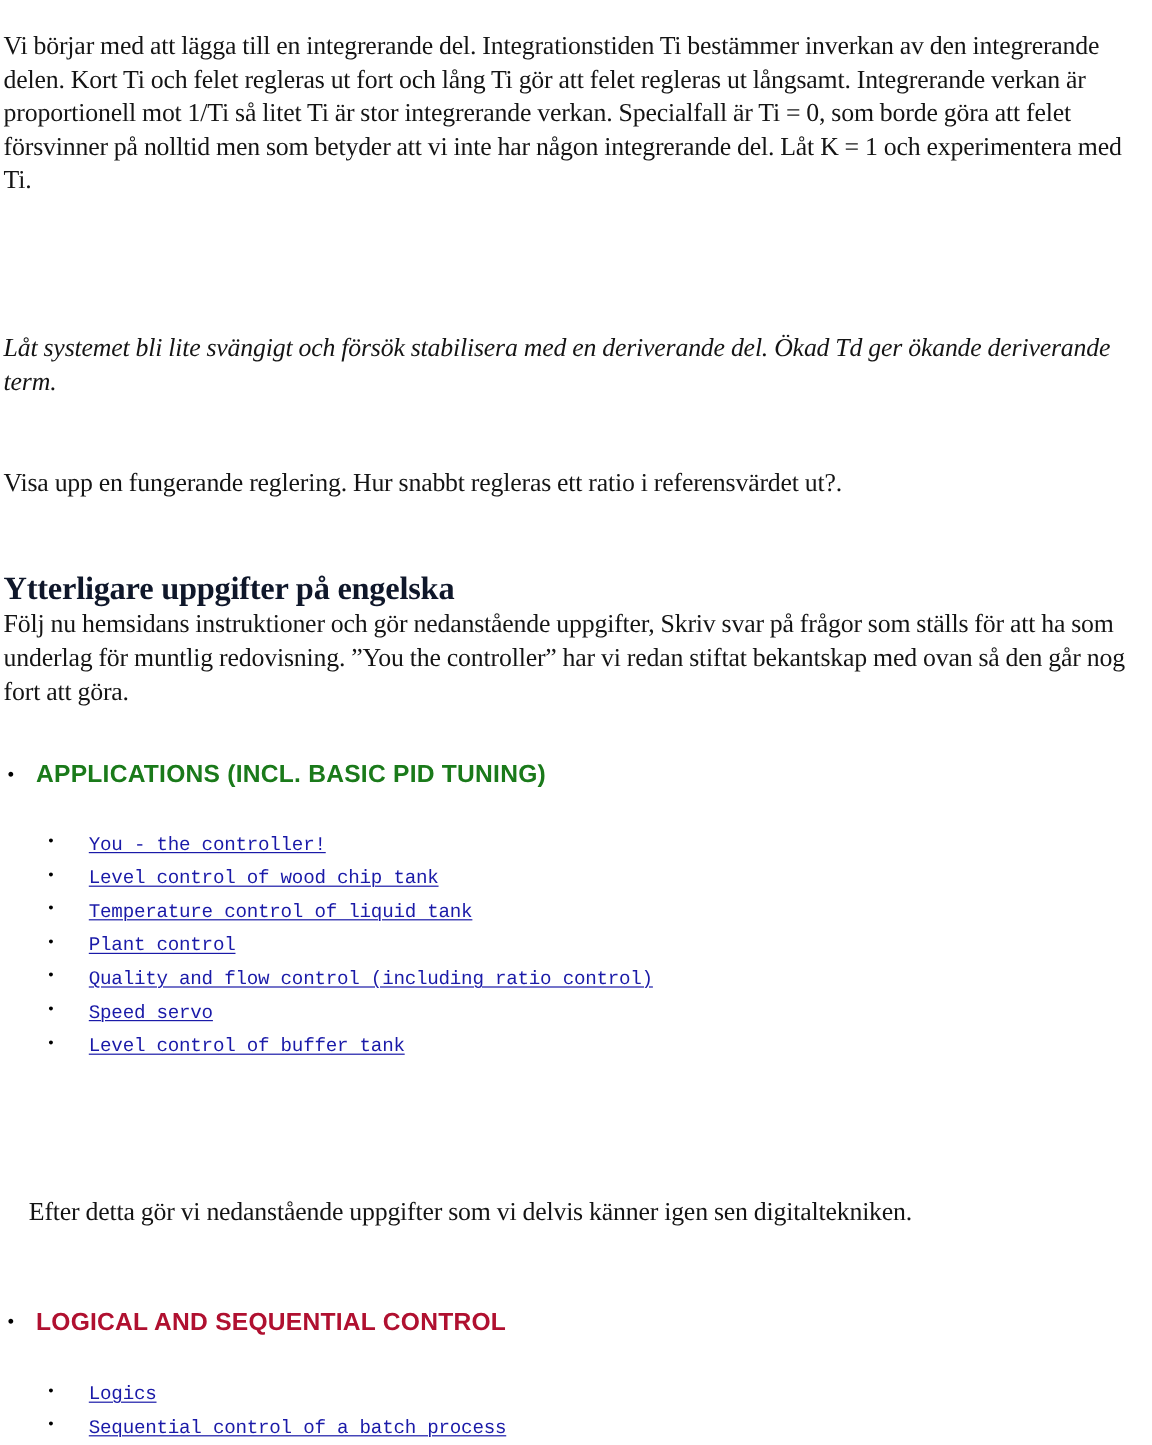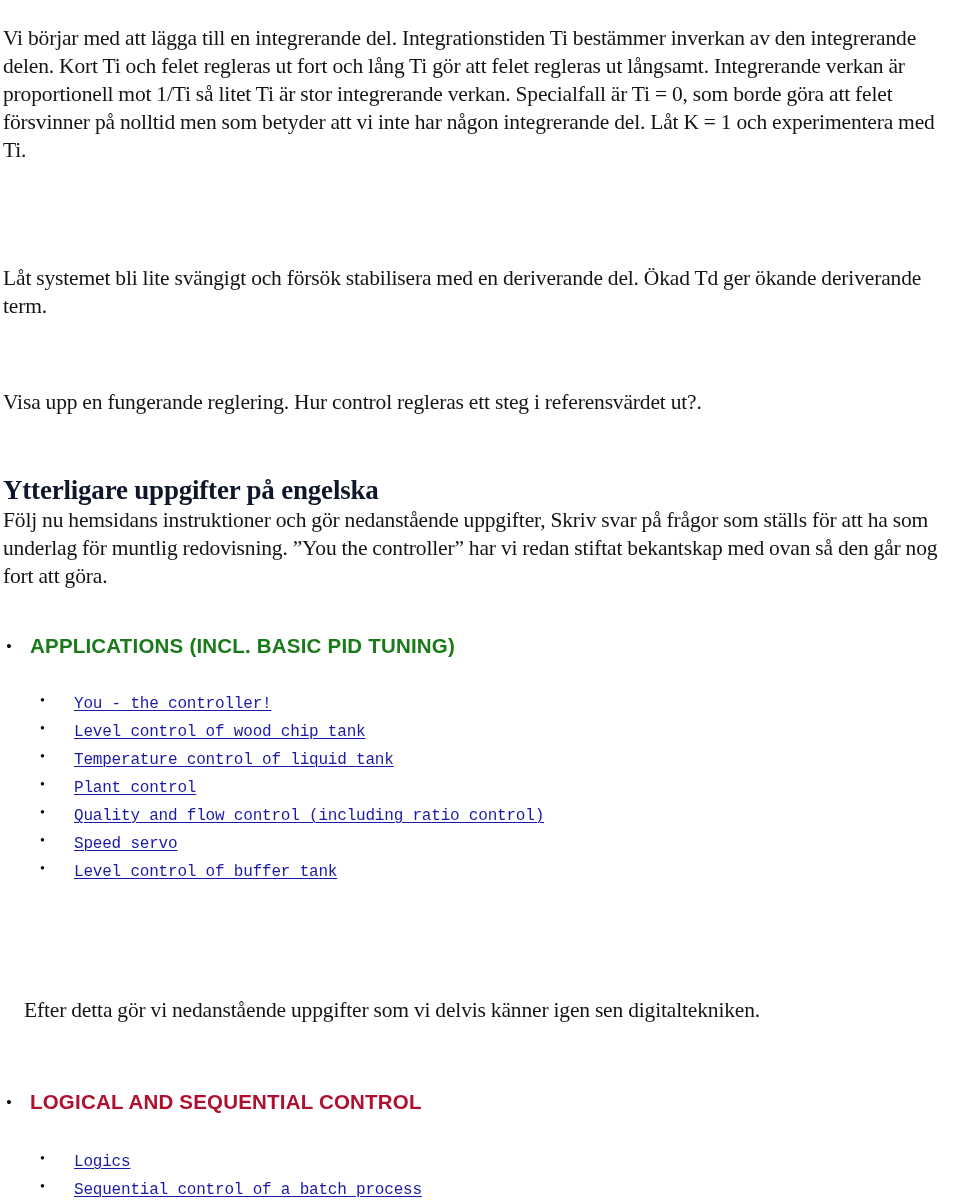--- a/index.html
+++ b/index.html
@@ -34,21 +34,21 @@
     word-spacing: -0.2px;
     text-align: left;
     color: #141414;
   }
   .para.indented {
     left: 24px;
     width: 912px;
   }
 
   #para-intro   { top: 2px; }
-  #para-derive  { top: 242px; }
+  #para-derive  { top: 254px; font-style: italic; }
   #para-show    { top: 366px; }
 
   
   .heading-serif {
     position: absolute;
     left: 3px;
     font-size: 27px;
     line-height: 32px;
     font-weight: bold;
     color: #0f172a;
@@ -135,21 +135,21 @@
 </style>
 </head>
 <body>
 
 <div class="page">
 
   <p class="para" id="para-intro">Vi börjar med att lägga till en integrerande del. Integrationstiden Ti bestämmer inverkan av den integrerande delen. Kort Ti och felet regleras ut fort och lång Ti gör att felet regleras ut långsamt. Integrerande verkan är proportionell mot 1/Ti så litet Ti är stor integrerande verkan.  Specialfall är Ti = 0, som borde göra att felet försvinner på nolltid men som betyder att vi inte har någon integrerande del.  Låt K = 1 och  experimentera med Ti.</p>
 
   <p class="para" id="para-derive">Låt systemet bli lite svängigt och försök stabilisera med en deriverande del. Ökad Td ger ökande deriverande term.</p>
 
-  <p class="para" id="para-show">Visa upp en fungerande reglering. Hur control regleras ett steg i referensvärdet ut?.</p>
+  <p class="para" id="para-show">Visa upp en fungerande reglering. Hur snabbt regleras ett ratio i referensvärdet ut?.</p>
 
   <h2 class="heading-serif" id="heading-english">Ytterligare uppgifter på engelska</h2>
 
   <p class="para" id="para-english">Följ nu hemsidans instruktioner och gör nedanstående uppgifter, Skriv svar på frågor som ställs för att ha som underlag för muntlig redovisning. ”You the controller” har vi redan stiftat bekantskap med ovan så den går nog fort att göra.</p>
 
   <div class="section-heading" id="section-applications">
     <div class="sh-row">
       <span class="sh-bullet">•</span>
       <span class="sh-text" style="color:#1a7a1a">APPLICATIONS (INCL. BASIC PID TUNING)</span>
     </div>

